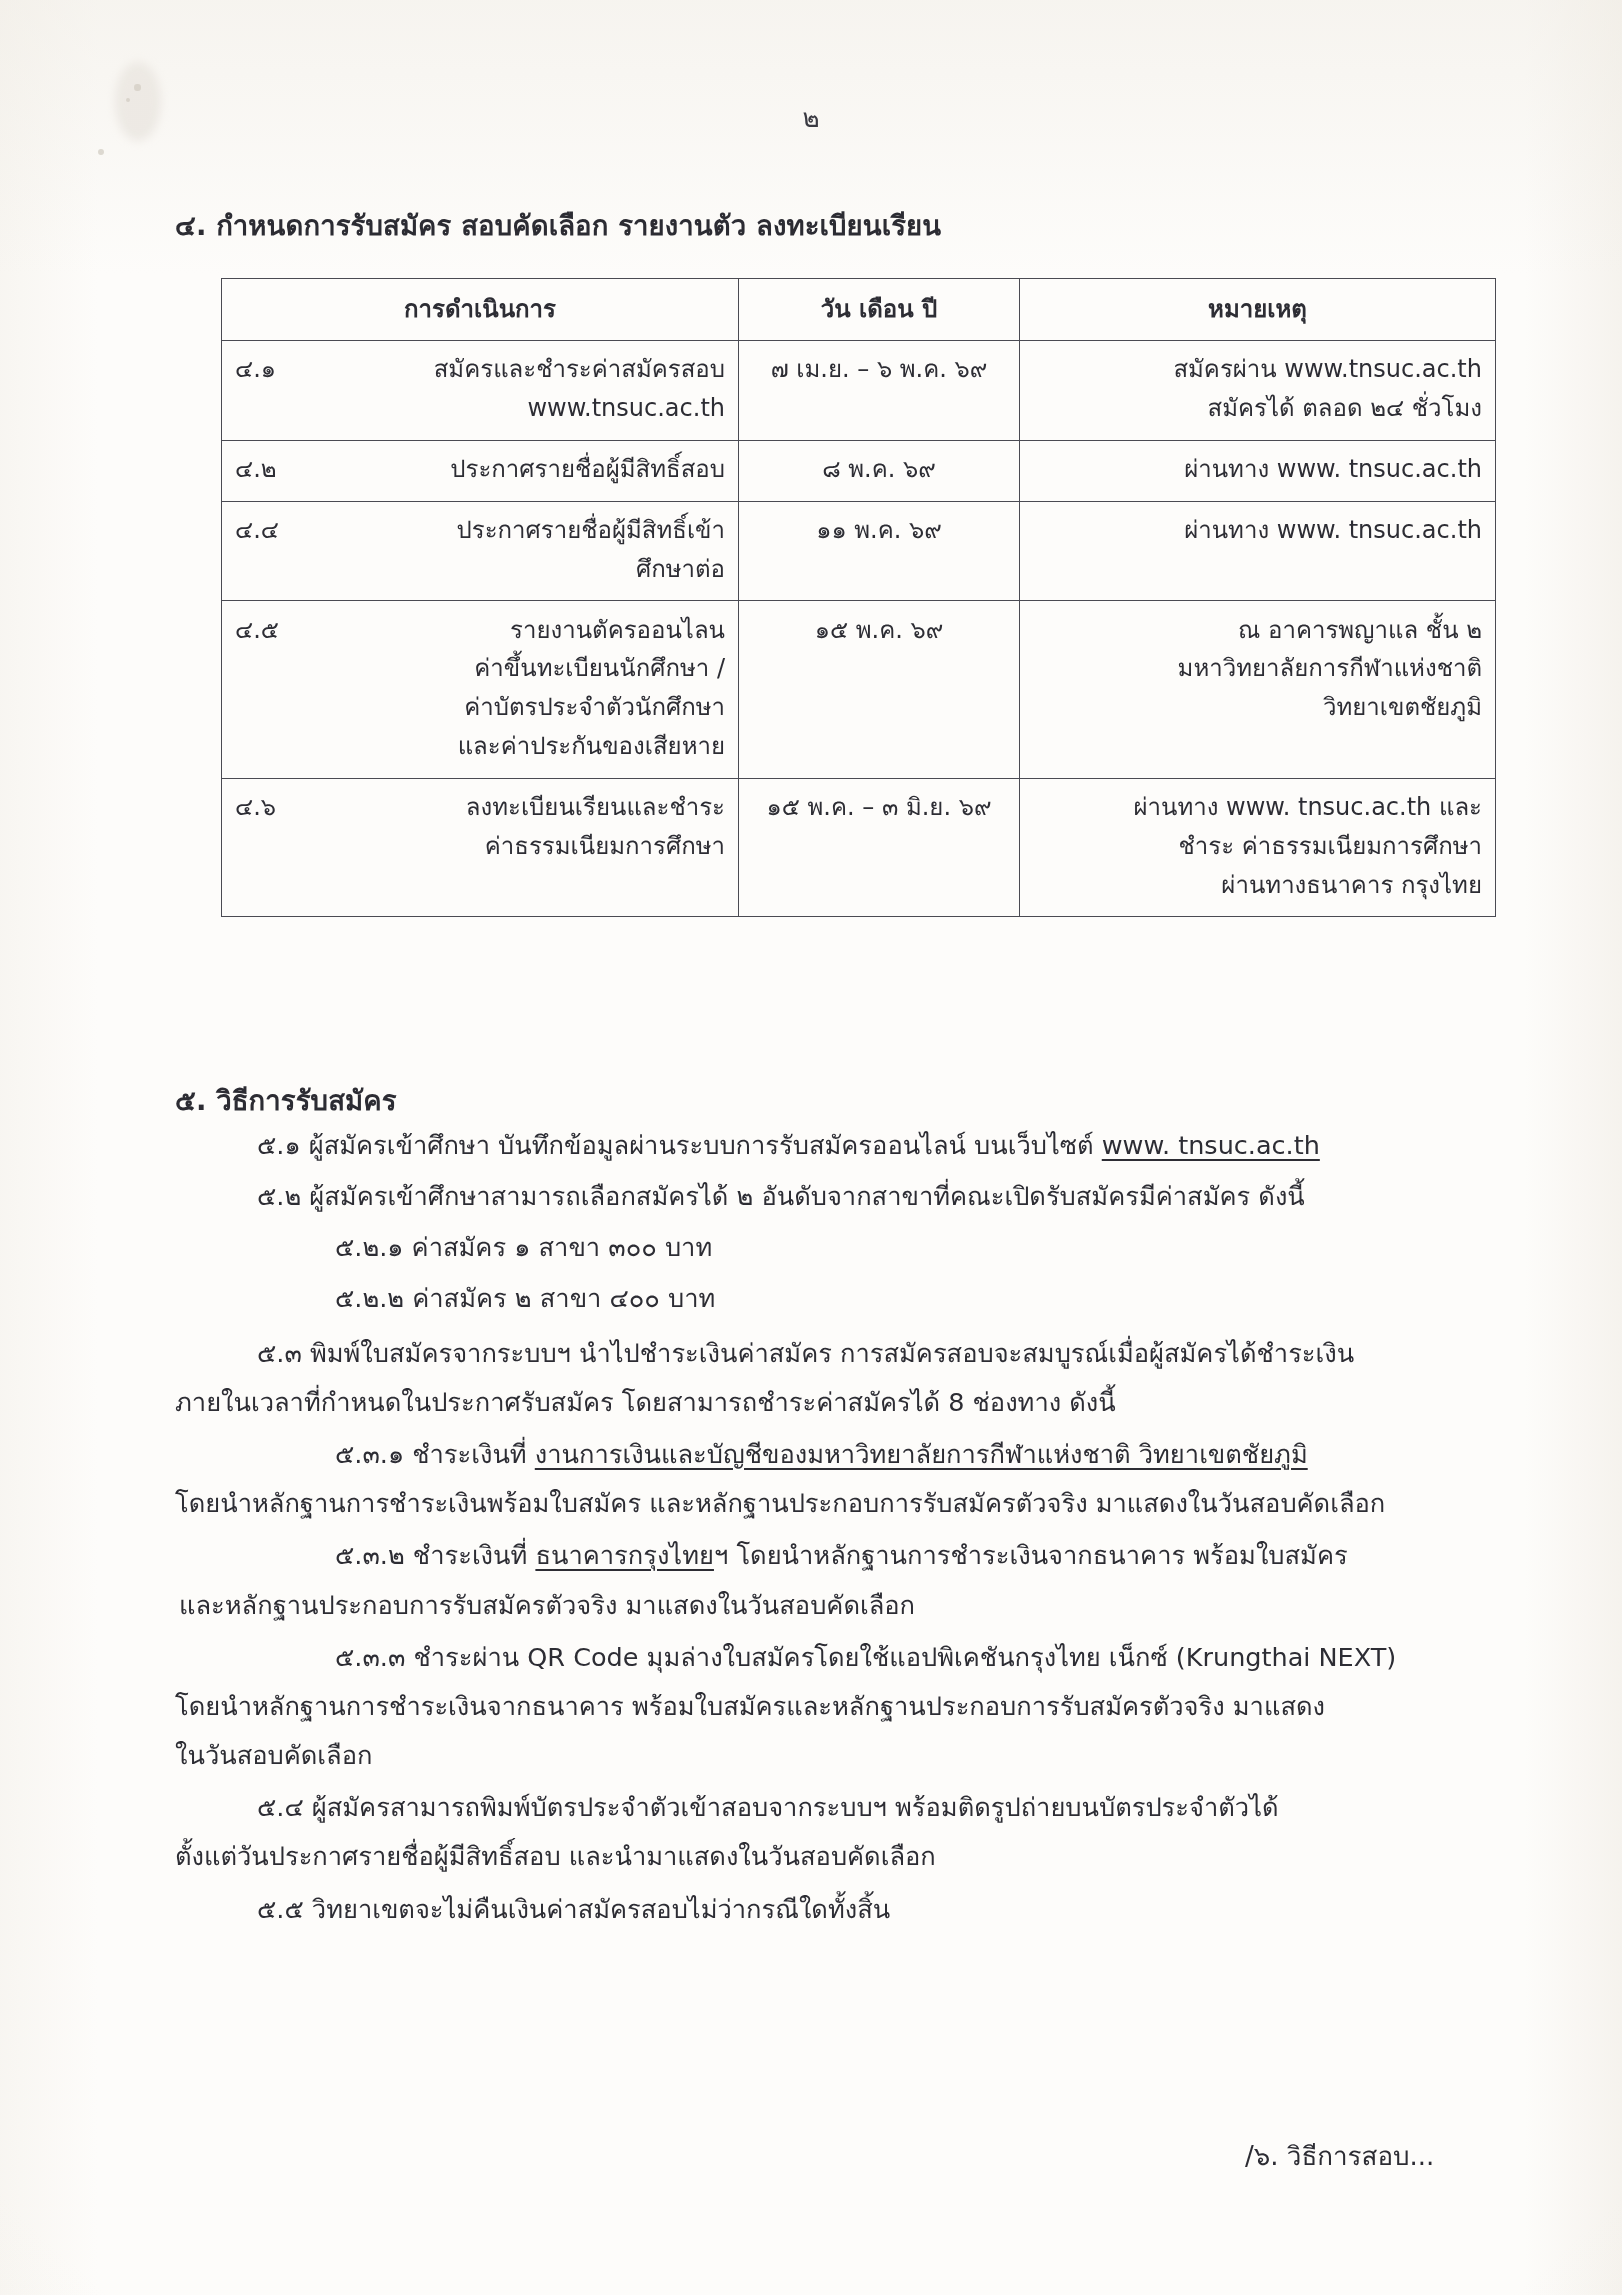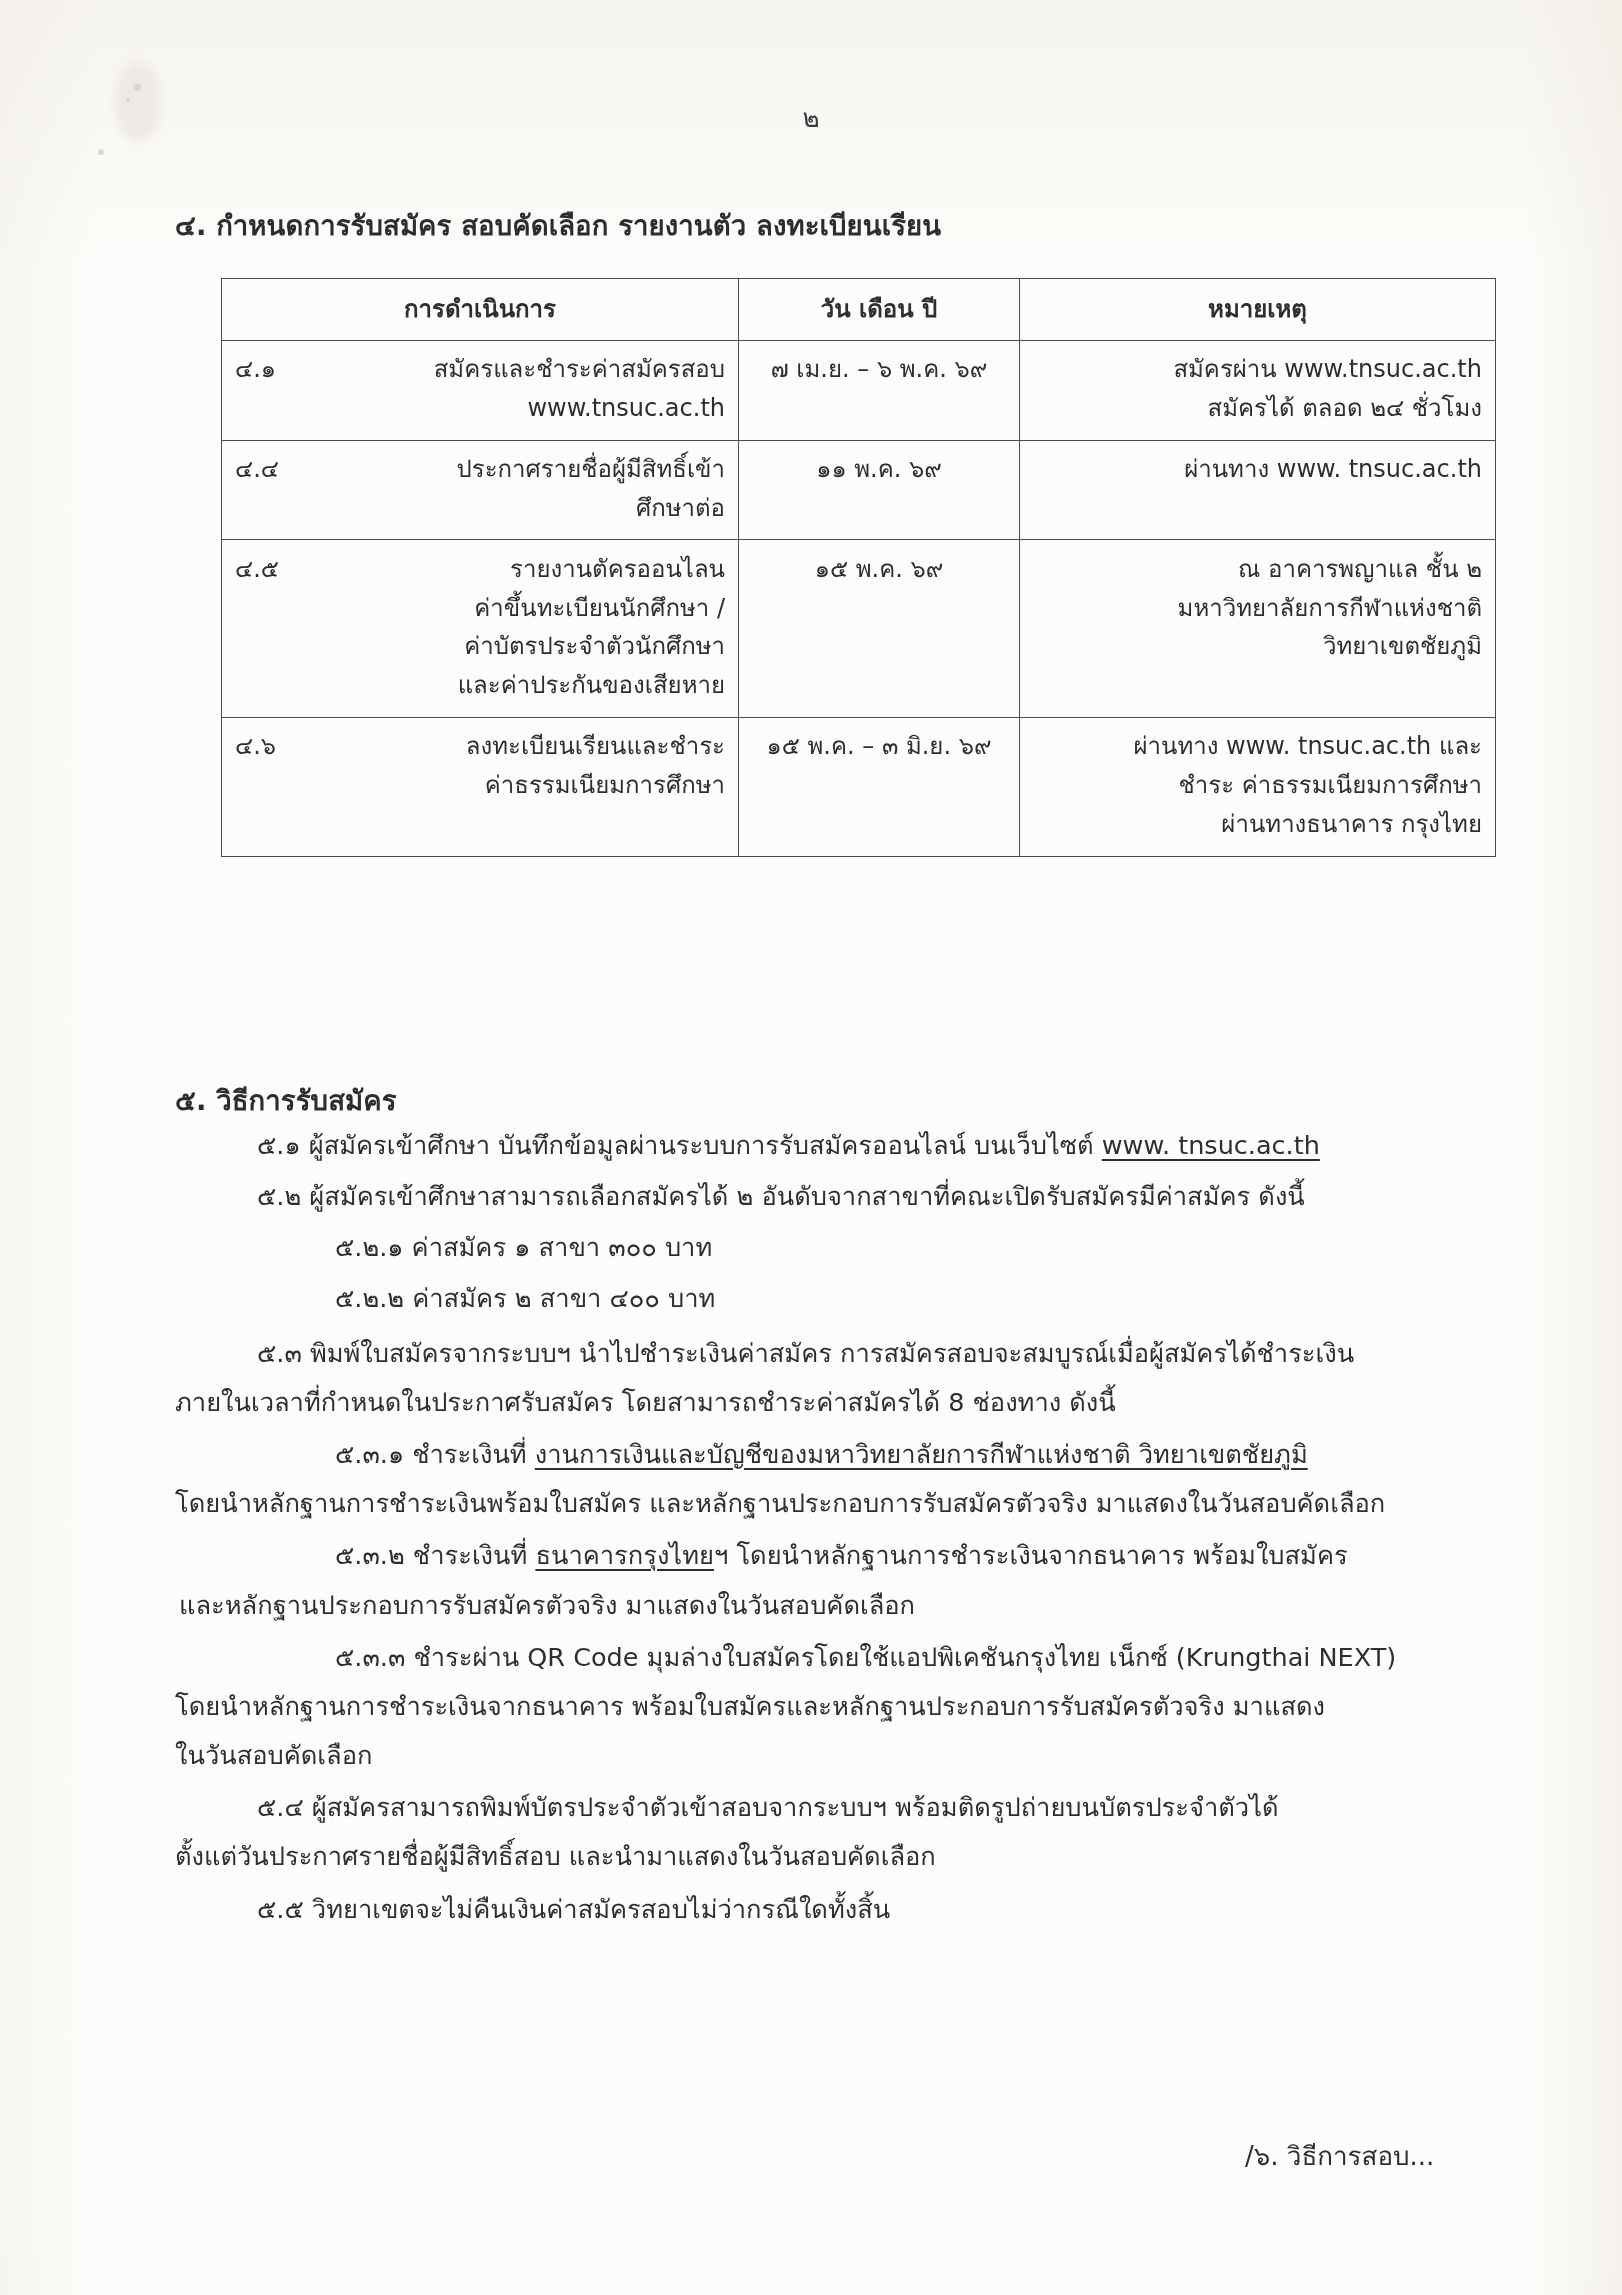--- a/index.html
+++ b/index.html
@@ -189,20 +189,36 @@
           </td>
           <td class="cell-date">๗ เม.ย. – ๖ พ.ค. ๖๙</td>
           <td>
             <span class="remark-lines">
               <span class="line">สมัครผ่าน www.tnsuc.ac.th</span>
               <span class="line">สมัครได้ ตลอด ๒๔ ชั่วโมง</span>
             </span>
           </td>
         </tr>
 
+        <tr>
+          <td>
+            <div class="task-cell">
+              <span class="task-no">๔.๒</span>
+              <span class="task-lines">
+                <span class="line">ประกาศรายชื่อผู้มีสิทธิ์สอบ</span>
+              </span>
+            </div>
+          </td>
+          <td class="cell-date">๘ พ.ค. ๖๙</td>
+          <td>
+            <span class="remark-lines">
+              <span class="line">ผ่านทาง www. tnsuc.ac.th</span>
+            </span>
+          </td>
+        </tr>
 
 
         <tr>
           <td>
             <div class="task-cell">
               <span class="task-no">๔.๔</span>
               <span class="task-lines">
                 <span class="line">ประกาศรายชื่อผู้มีสิทธิ์เข้า</span>
                 <span class="line indent-1">ศึกษาต่อ</span>
               </span>

